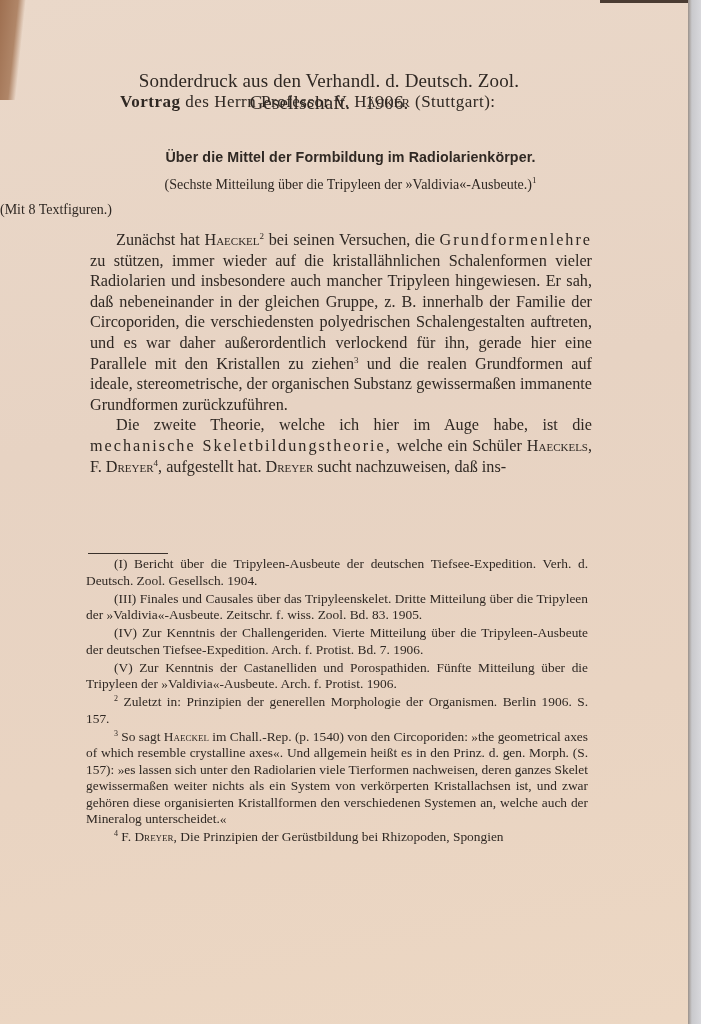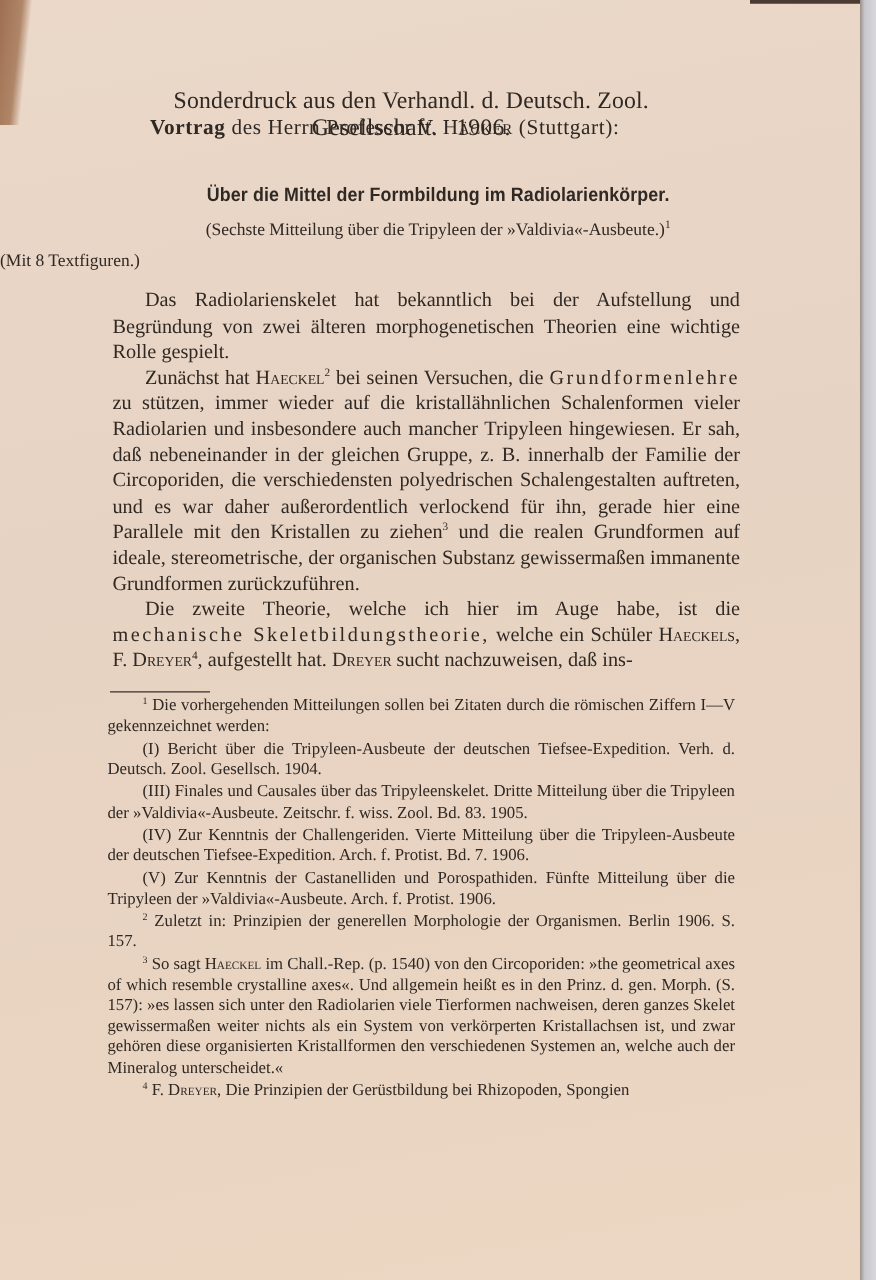--- a/index.html
+++ b/index.html
@@ -86,21 +86,20 @@
     <span>(Stuttgart):</span>
   </div>
 
   <div class="title">Über die Mittel der Formbildung im Radiolarienkörper.</div>
   <div class="subtitle">
     <span>(Sechste Mitteilung über die Tripyleen der »Valdivia«-Ausbeute.)</span><sup>1</sup>
   </div>
   <div class="subtitle2">(Mit 8 Textfiguren.)</div>
 
   <div class="body">
-    <p>Das Radiolarienskelet hat bekanntlich bei der Aufstellung und Begründung von zwei älteren morphogenetischen Theorien eine wichtige Rolle gespielt.</p>
     <p>
       <span>Zunächst hat</span>
       <span class="sc">Haeckel</span><sup>2</sup>
       <span>bei seinen Versuchen, die</span>
       <span class="spaced">Grundformenlehre</span>
       <span>zu stützen, immer wieder auf die kristallähnlichen Schalenformen vieler Radiolarien und insbesondere auch mancher Tripyleen hingewiesen. Er sah, daß nebeneinander in der gleichen Gruppe, z. B. innerhalb der Familie der Circoporiden, die verschiedensten polyedrischen Schalengestalten auftreten, und es war daher außerordentlich verlockend für ihn, gerade hier eine Parallele mit den Kristallen zu ziehen</span><sup>3</sup>
       <span>und die realen Grundformen auf ideale, stereometrische, der organischen Substanz gewissermaßen immanente Grundformen zurückzuführen.</span>
     </p>
     <p>
       <span>Die zweite Theorie, welche ich hier im Auge habe, ist die</span>
@@ -110,21 +109,20 @@
       <span>F.</span>
       <span class="sc">Dreyer</span><sup>4</sup><span>, aufgestellt hat.</span>
       <span class="sc">Dreyer</span>
       <span>sucht nachzuweisen, daß ins-</span>
     </p>
   </div>
 
   <div class="rule"></div>
 
   <div class="notes">
-    <p><sup>1</sup> <span>Die vorhergehenden Mitteilungen sollen bei Zitaten durch die römischen Ziffern I—V gekennzeichnet werden:</span></p>
     <p>(I) Bericht über die Tripyleen-Ausbeute der deutschen Tiefsee-Expedition. Verh. d. Deutsch. Zool. Gesellsch. 1904.</p>
     <p>(III) Finales und Causales über das Tripyleenskelet. Dritte Mitteilung über die Tripyleen der »Valdivia«-Ausbeute. Zeitschr. f. wiss. Zool. Bd. 83. 1905.</p>
     <p>(IV) Zur Kenntnis der Challengeriden. Vierte Mitteilung über die Tripyleen-Ausbeute der deutschen Tiefsee-Expedition. Arch. f. Protist. Bd. 7. 1906.</p>
     <p>(V) Zur Kenntnis der Castanelliden und Porospathiden. Fünfte Mitteilung über die Tripyleen der »Valdivia«-Ausbeute. Arch. f. Protist. 1906.</p>
     <p><sup>2</sup> <span>Zuletzt in: Prinzipien der generellen Morphologie der Organismen. Berlin 1906. S. 157.</span></p>
     <p><sup>3</sup> <span>So sagt</span> <span class="sc">Haeckel</span> <span>im Chall.-Rep. (p. 1540) von den Circoporiden: »the geometrical axes of which resemble crystalline axes«. Und allgemein heißt es in den Prinz. d. gen. Morph. (S. 157): »es lassen sich unter den Radiolarien viele Tierformen nachweisen, deren ganzes Skelet gewissermaßen weiter nichts als ein System von verkörperten Kristallachsen ist, und zwar gehören diese organisierten Kristallformen den verschiedenen Systemen an, welche auch der Mineralog unterscheidet.«</span></p>
     <p><sup>4</sup> <span>F.</span> <span class="sc">Dreyer,</span> <span>Die Prinzipien der Gerüstbildung bei Rhizopoden, Spongien</span></p>
   </div>
 </div>
 

